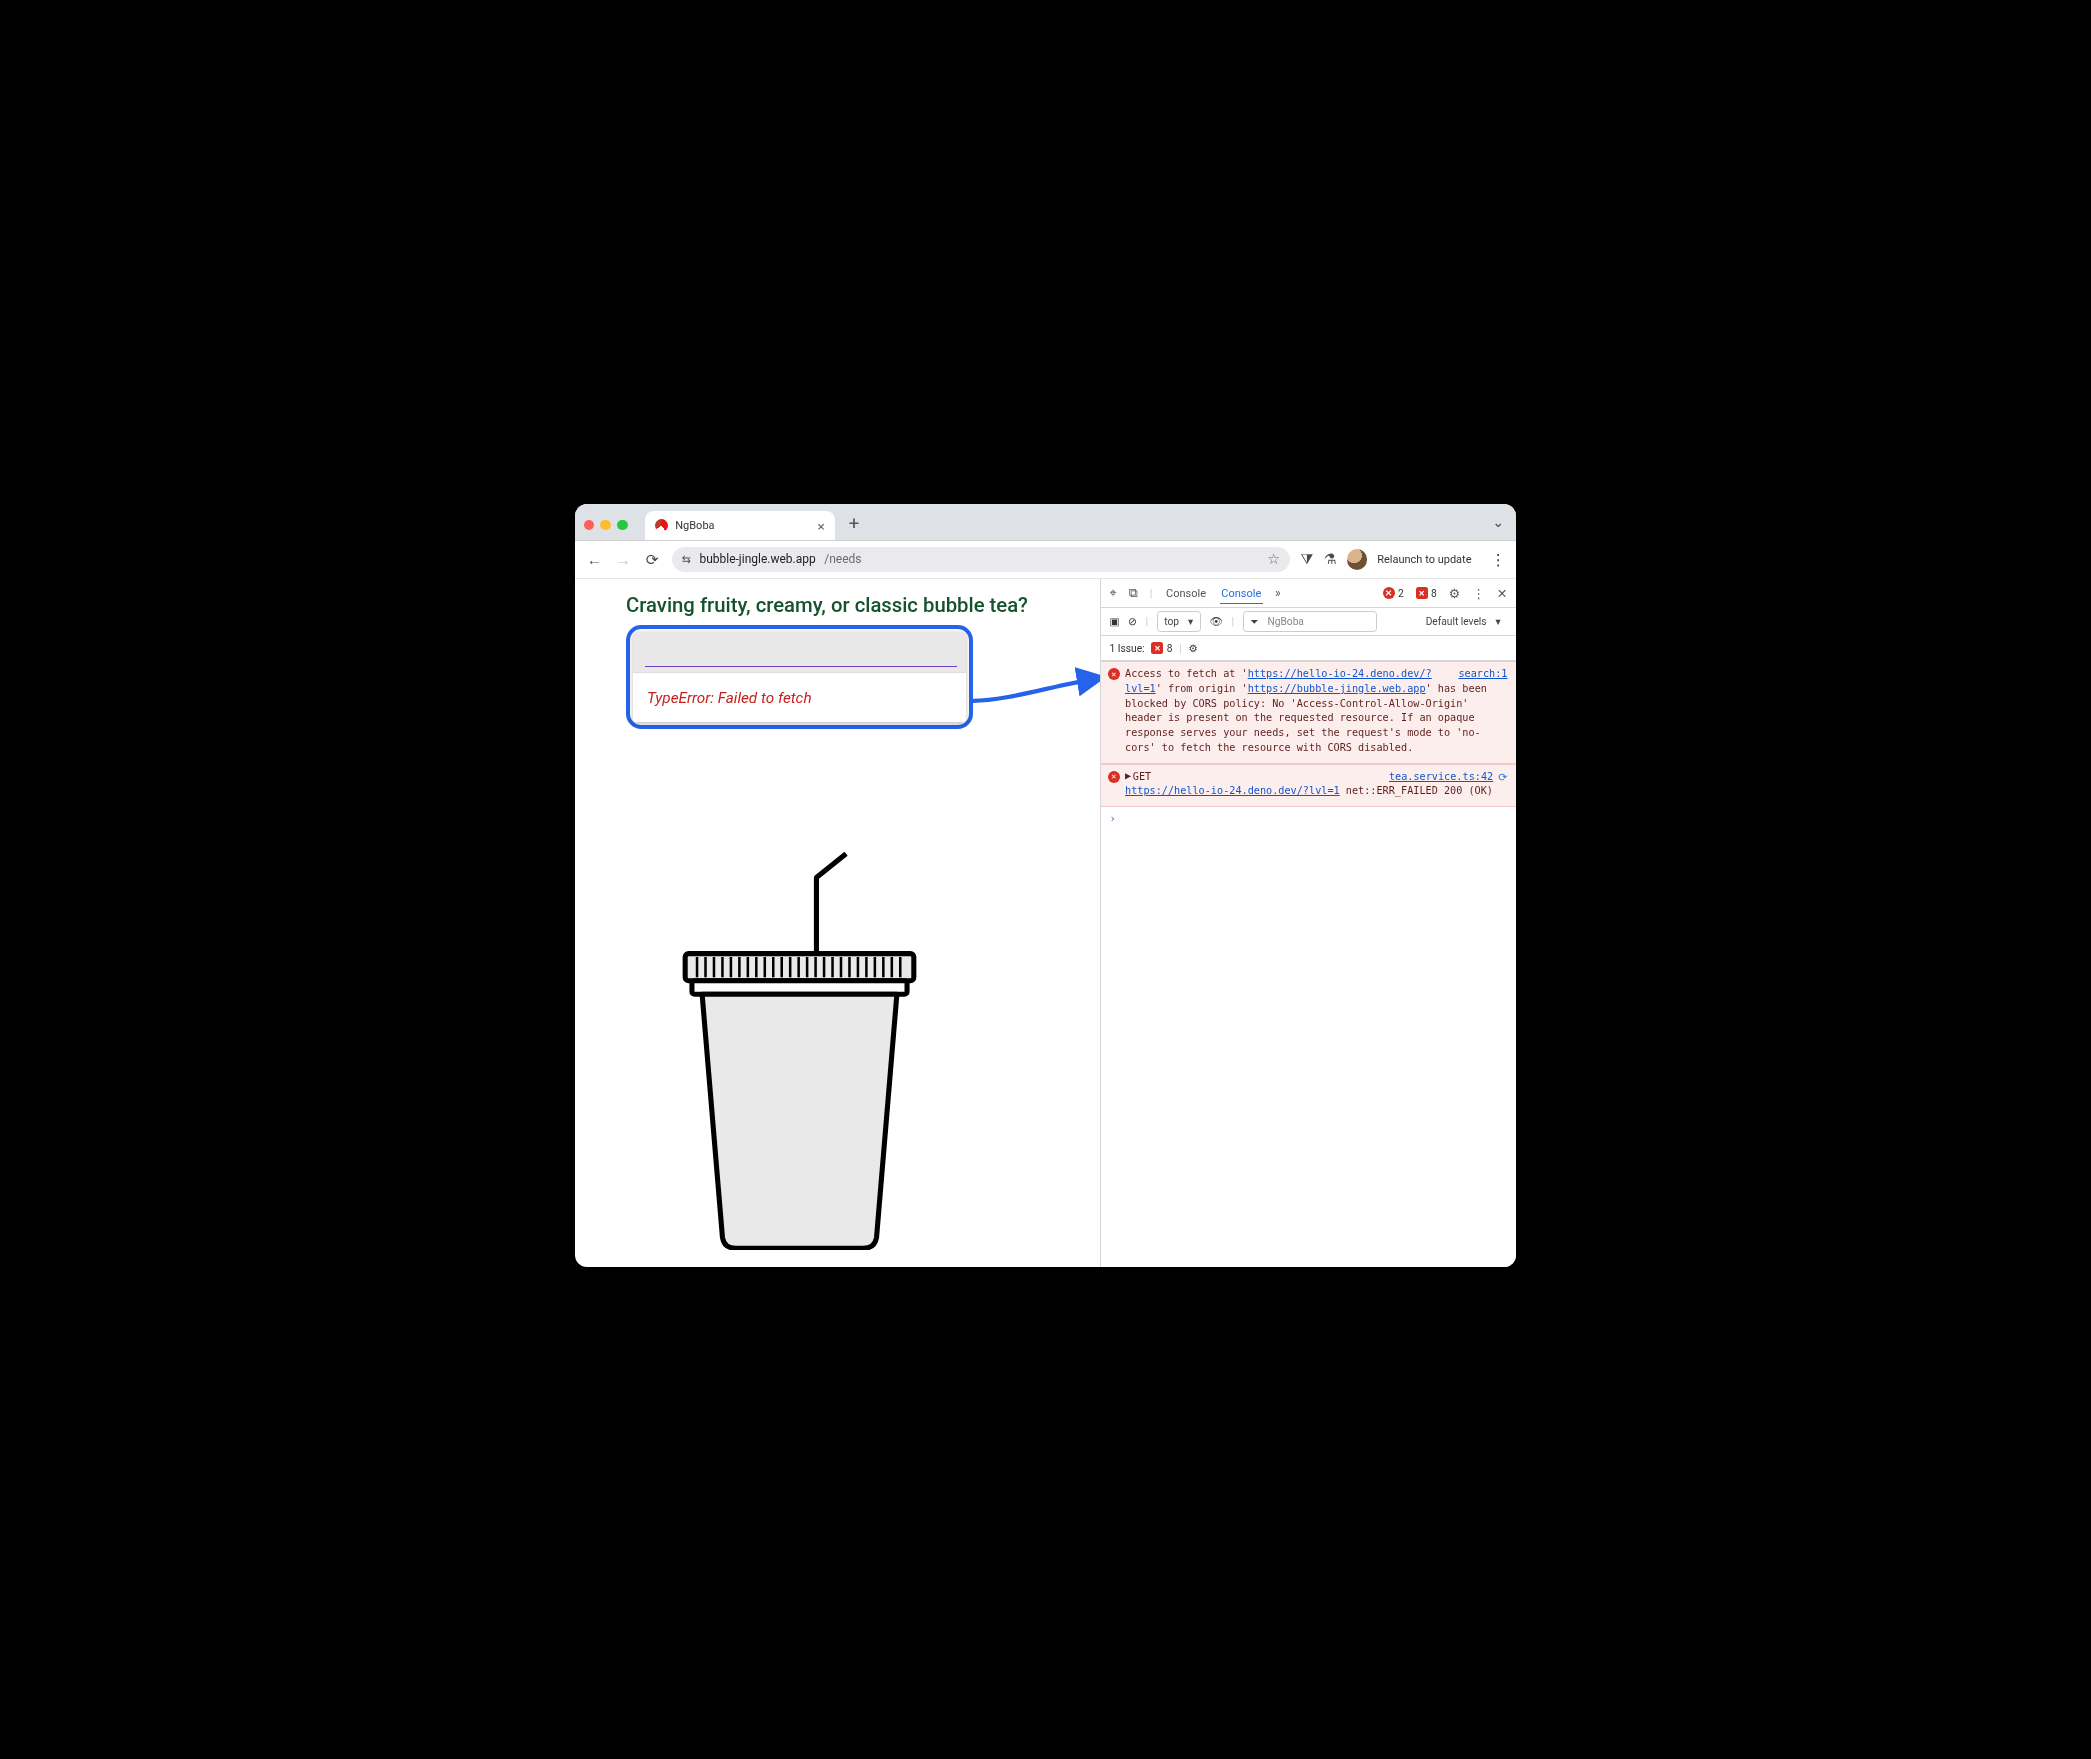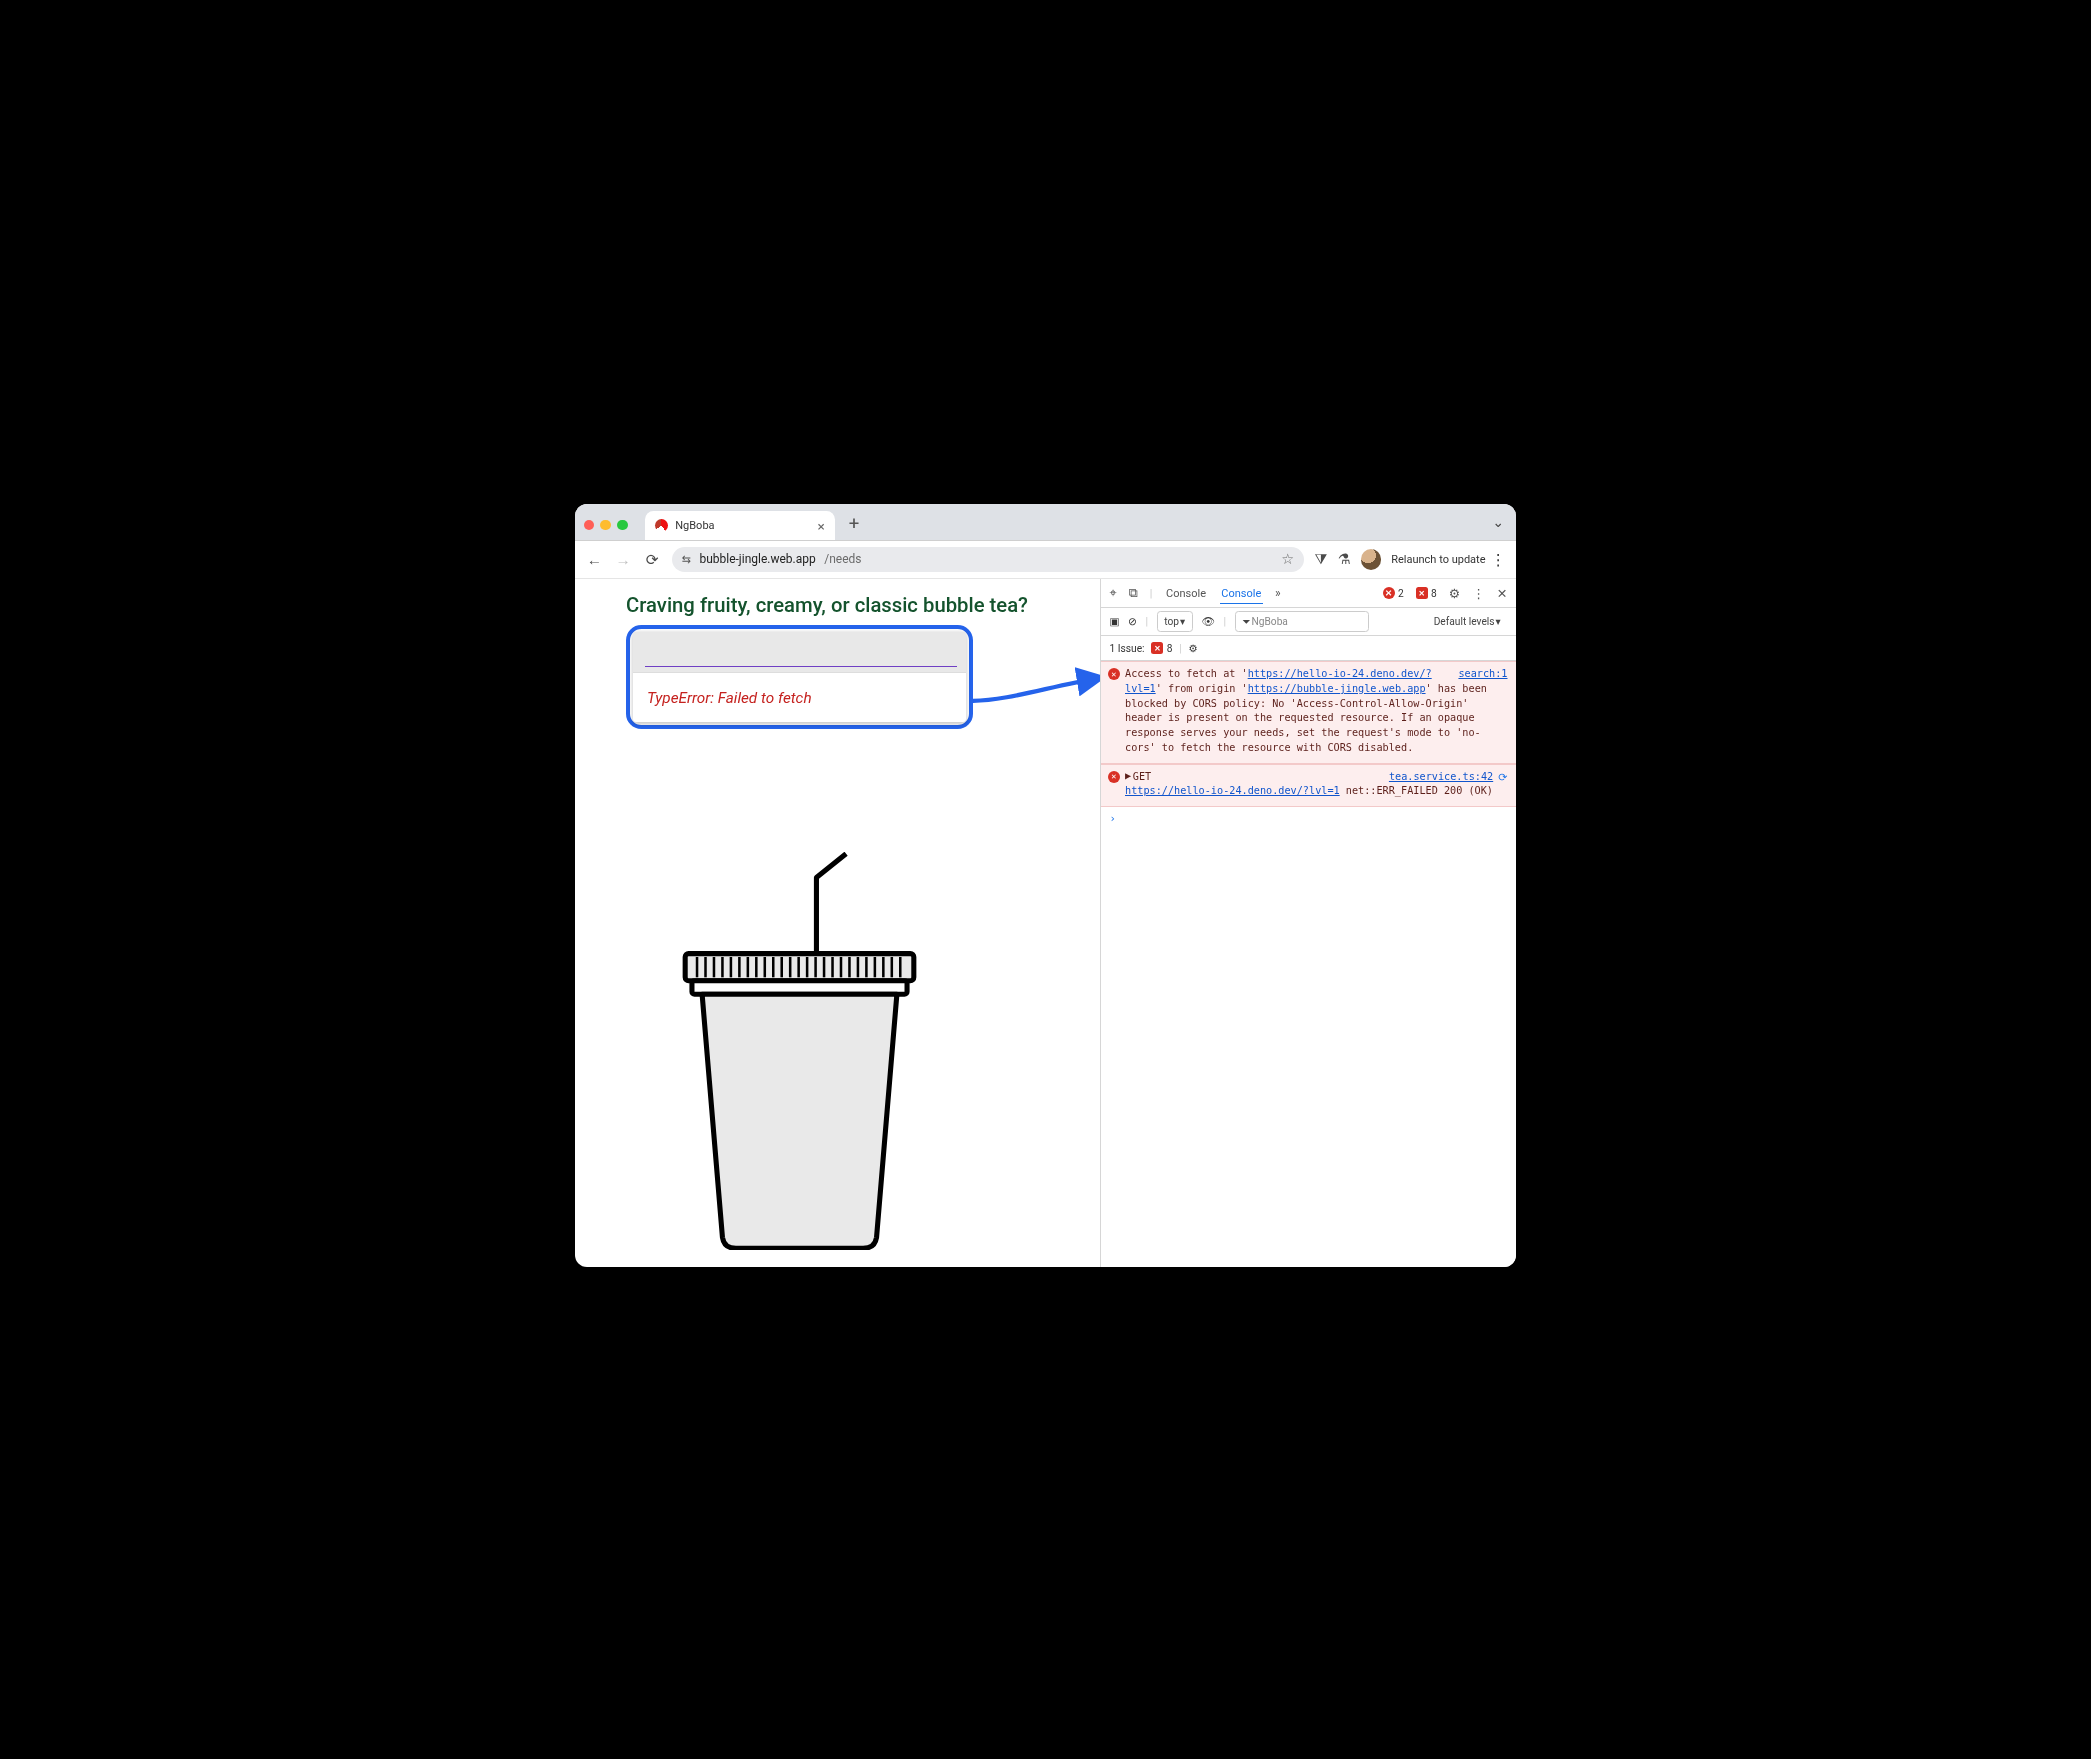--- a/index.html
+++ b/index.html
@@ -64,21 +64,21 @@
   .urlwrap{
     flex:1;height:25.4px;border-radius:13.6px;background:var(--url-bg);
     display:flex;align-items:center;gap:8.5px;padding:0 10.2px;font-size:12px;color:#222;
   }
   .siteicon{font-size:11px;color:#555;}
   .urlwrap .path{color:#6b6b6b;}
   .star{margin-left:auto;color:#6b6b6b;font-size:14.4px;cursor:pointer;}
   .tbicon{font-size:14.4px;color:#4b4b4b;cursor:pointer;}
   .avatar{width:20.3px;height:20.3px;border-radius:50%;
     background:radial-gradient(circle at 35% 30%,#d9b38c 0 40%,#6c5135 0);}
-  .relaunch{font-size:11px;color:#333;display:flex;align-items:center;gap:5px;cursor:pointer;}
+  .relaunch{font-size:11px;color:#333;display:flex;align-items:center;gap:19px;cursor:pointer;}
   .relaunch .kebab{font-size:15.3px;}
   
   .split{flex:1;display:flex;min-height:0;}
   .page{flex:1;padding:13.6px 17px 0 51px;position:relative;overflow:hidden;}
   .heading{font-size:20.3px;font-weight:500;color:#14532d;margin:0 0 8.5px 0;}
   
   .card-wrap{position:relative;width:347px;}
   .card-highlight{
     border:4.2px solid var(--highlight);border-radius:15.3px;padding:3.4px;
   }
@@ -116,21 +116,21 @@
   .count{display:inline-flex;align-items:center;gap:3.4px;font-size:10.2px;}
   .count .b{background:var(--badge-warn);color:#fff;width:12px;height:12px;border-radius:50%;
     display:inline-flex;align-items:center;justify-content:center;font-size:8.5px;font-weight:700;}
   .count .sq{background:var(--badge-warn);color:#fff;width:12px;height:12px;border-radius:2.5px;
     display:inline-flex;align-items:center;justify-content:center;font-size:7.6px;font-weight:700;}
   .dev-sub{
     height:27px;display:flex;align-items:center;gap:8.5px;padding:0 8.5px;
     border-bottom:0.8px solid var(--dev-border);
   }
   .pill{border:0.8px solid #ccc;border-radius:3.4px;height:18.6px;display:flex;align-items:center;
-    padding:0 6.8px;gap:1px;font-size:10.2px;color:#444;}
+    padding:0 6.8px;gap:9px;font-size:10.2px;color:#444;}
   .pill.wide{flex:0 0 119px;}
   .dev-sub .spacer{flex:1;}
   .dev-issue{
     height:24px;border-bottom:0.8px solid var(--dev-border);display:flex;align-items:center;
     gap:6.8px;padding:0 8.5px;font-size:10.2px;color:#333;
   }
   
   .msgs{overflow:auto;}
   .msg{
     background:var(--err-bg);border-top:0.8px solid #f3c9c9;border-bottom:0.8px solid #f3c9c9;

